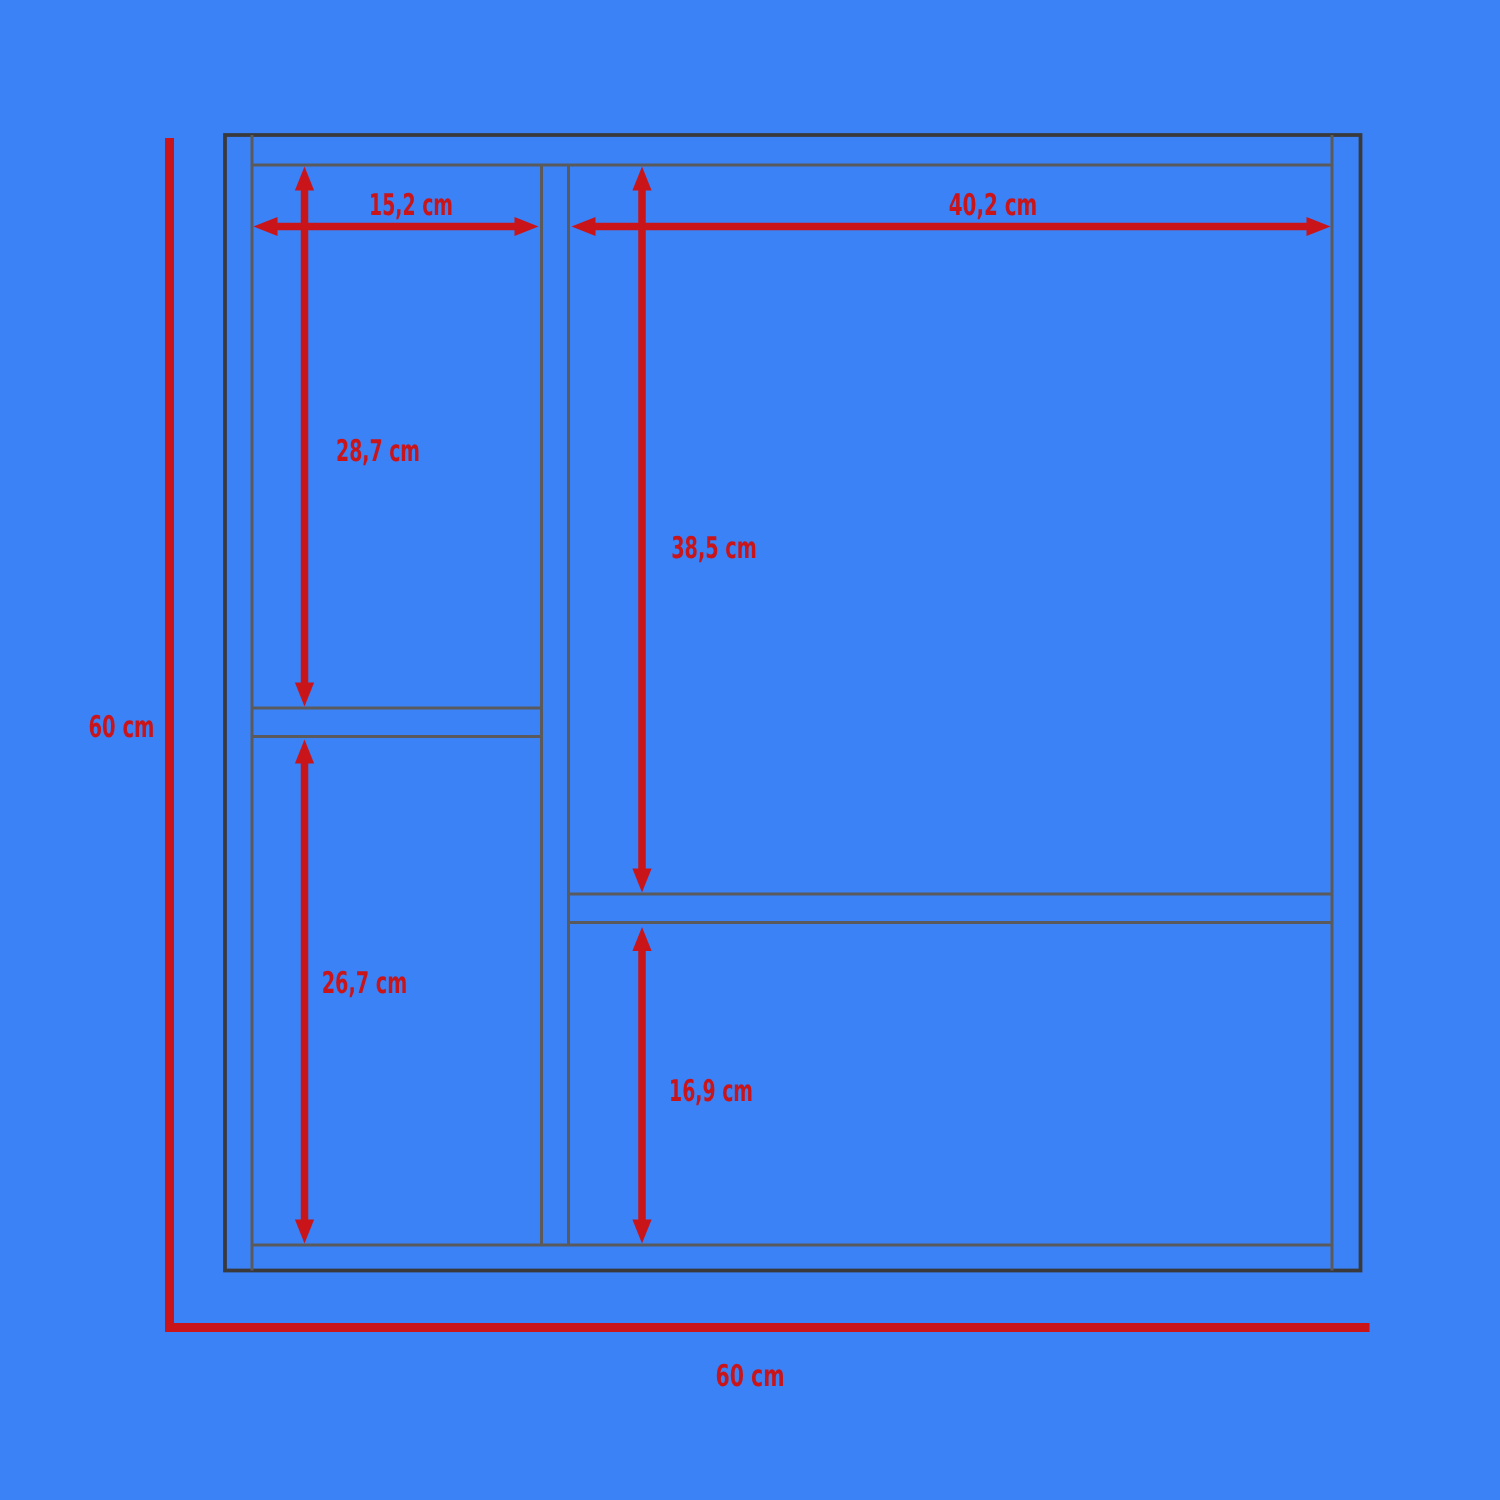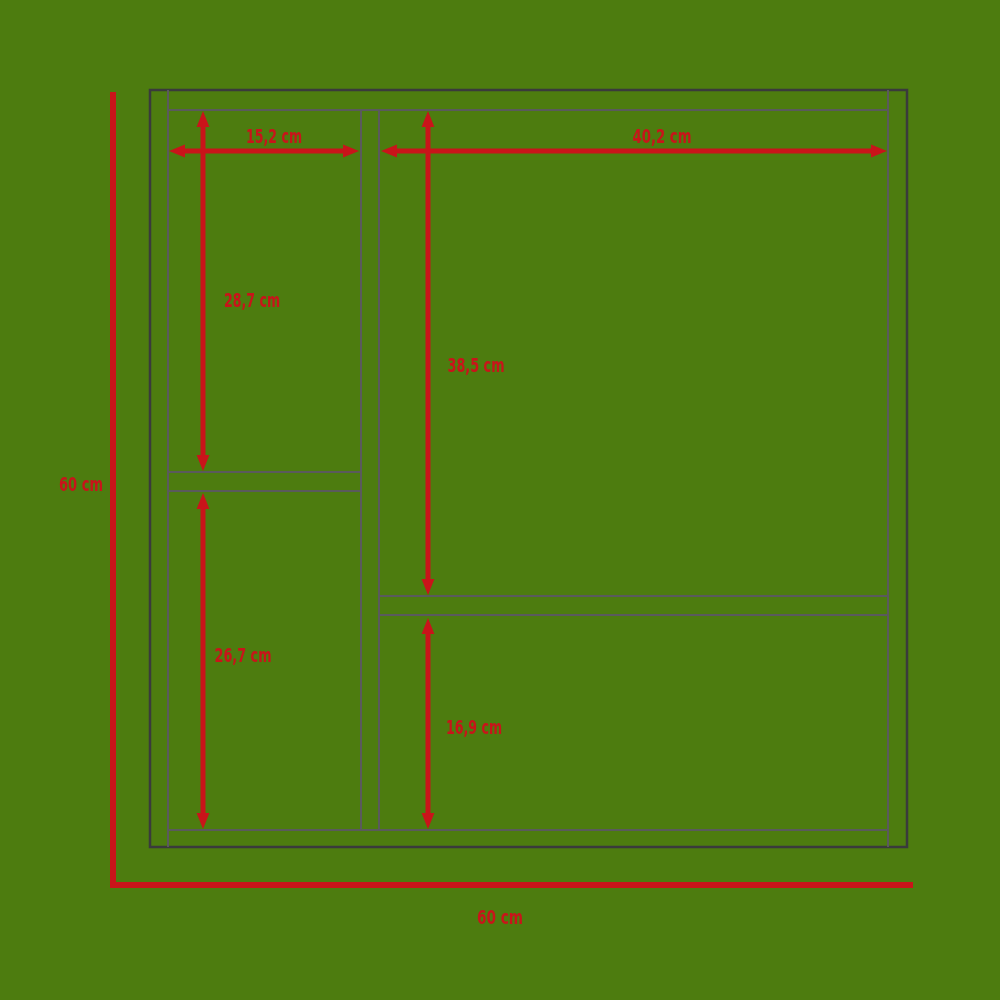--- a/index.html
+++ b/index.html
@@ -5,21 +5,21 @@
   html, body {
     margin: 0;
     padding: 0;
     background: #ffffff;
     font-family: "DejaVu Sans", sans-serif;
   }
   .canvas {
     position: relative;
     width: 1000px;
     height: 1000px;
-    background: #4d7c0f;
+    background: #3b82f6;
     overflow: hidden;
   }
   svg { display: block; }
   .dim-label {
     font-family: "DejaVu Sans", sans-serif;
     font-weight: bold;
     font-size: 20px;
   }
   .cab-line   { stroke: #5a5a5c; stroke-width: 2; fill: none; }
   .cab-outer  { stroke: #3a3a3c; stroke-width: 2.5; fill: none; }

